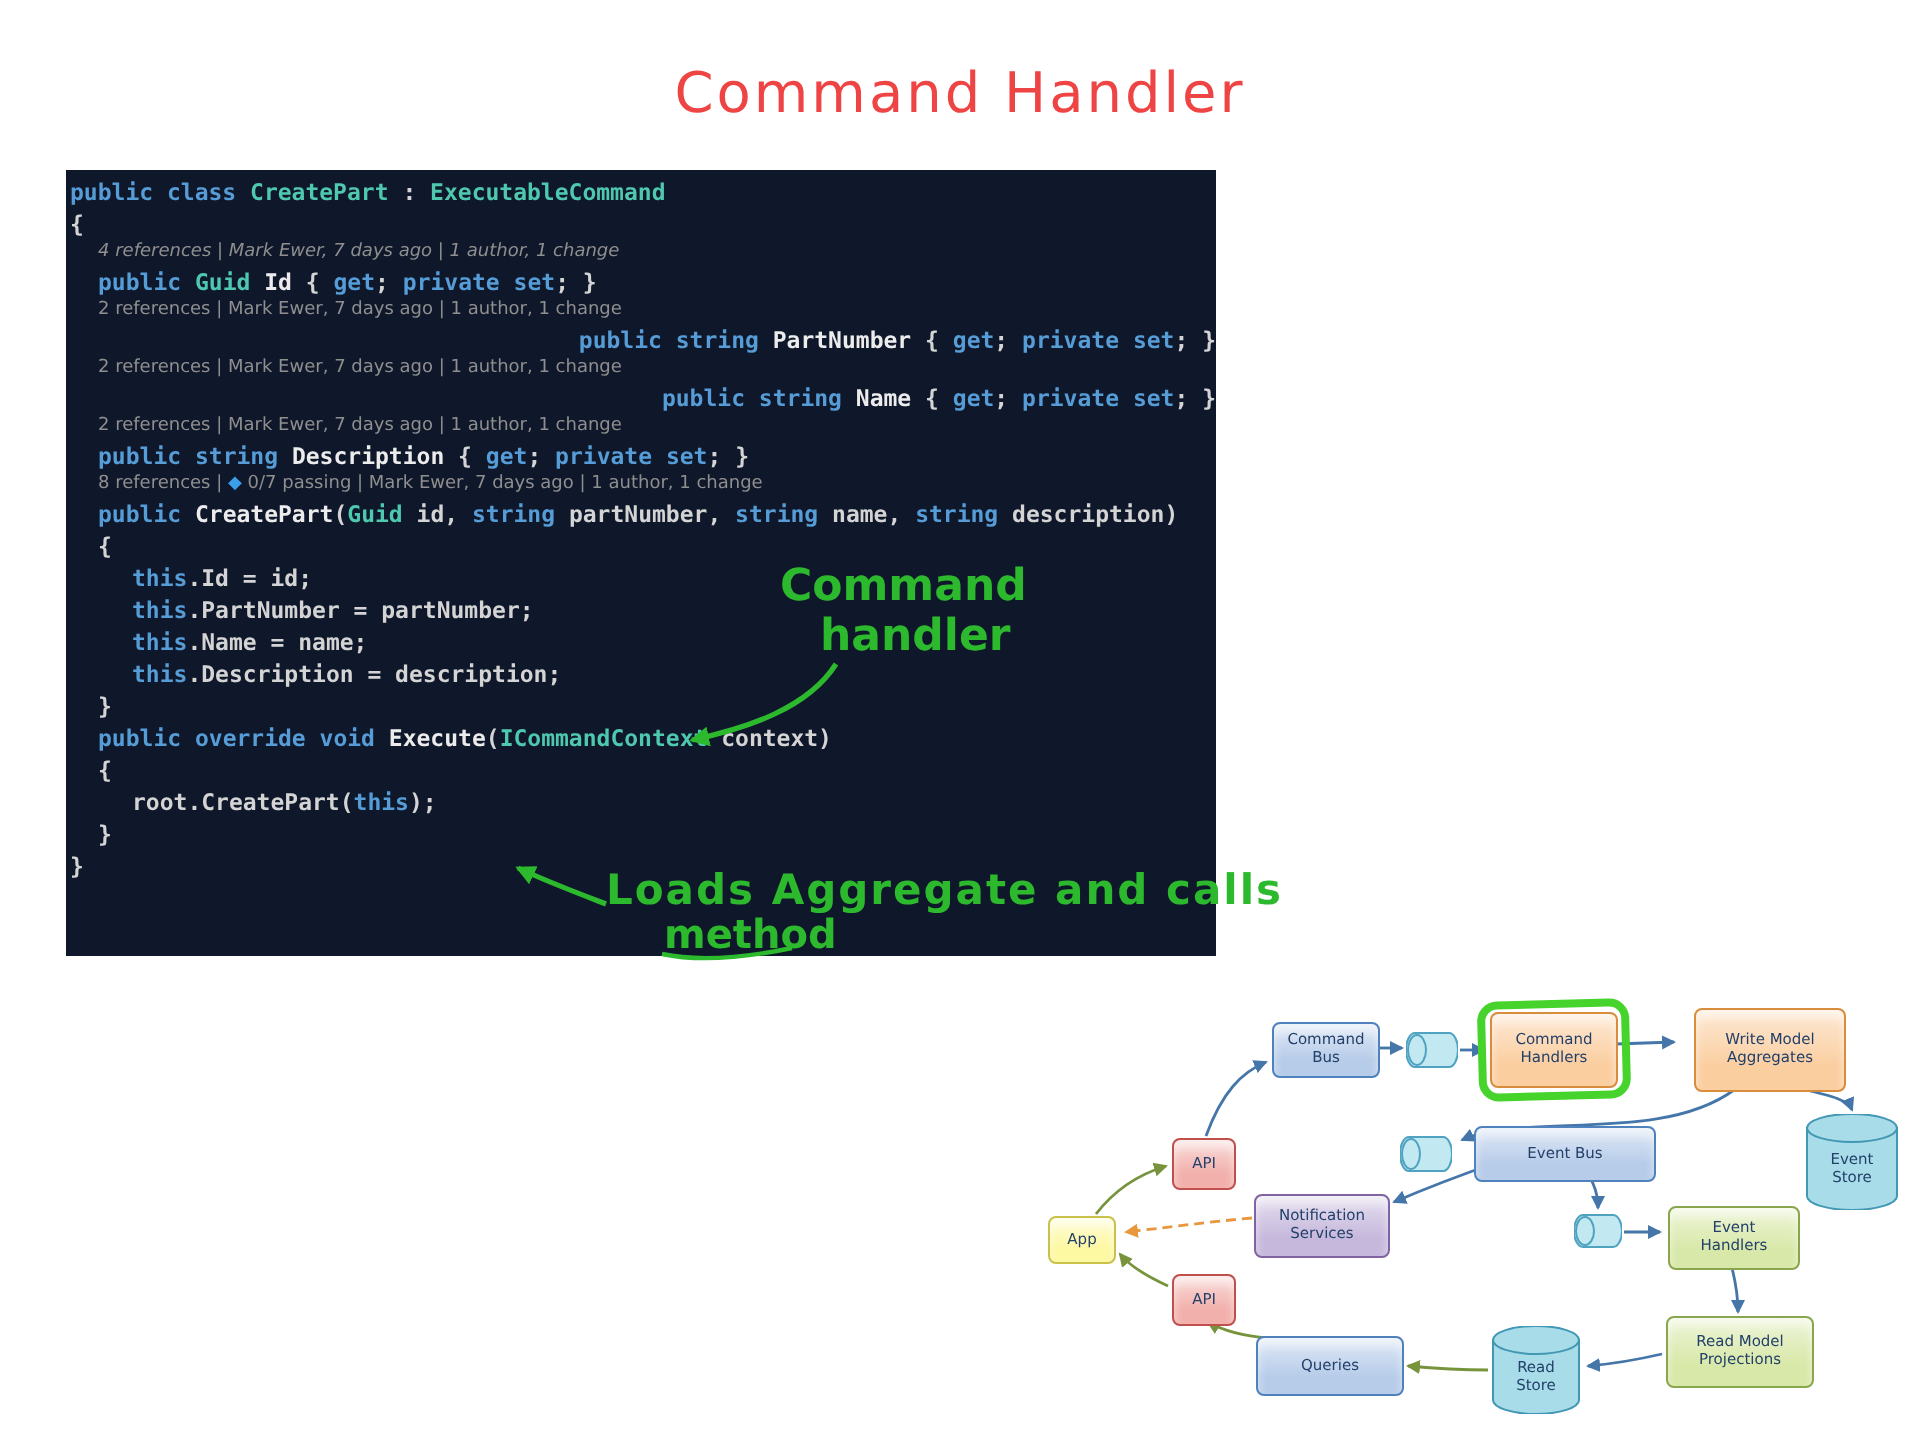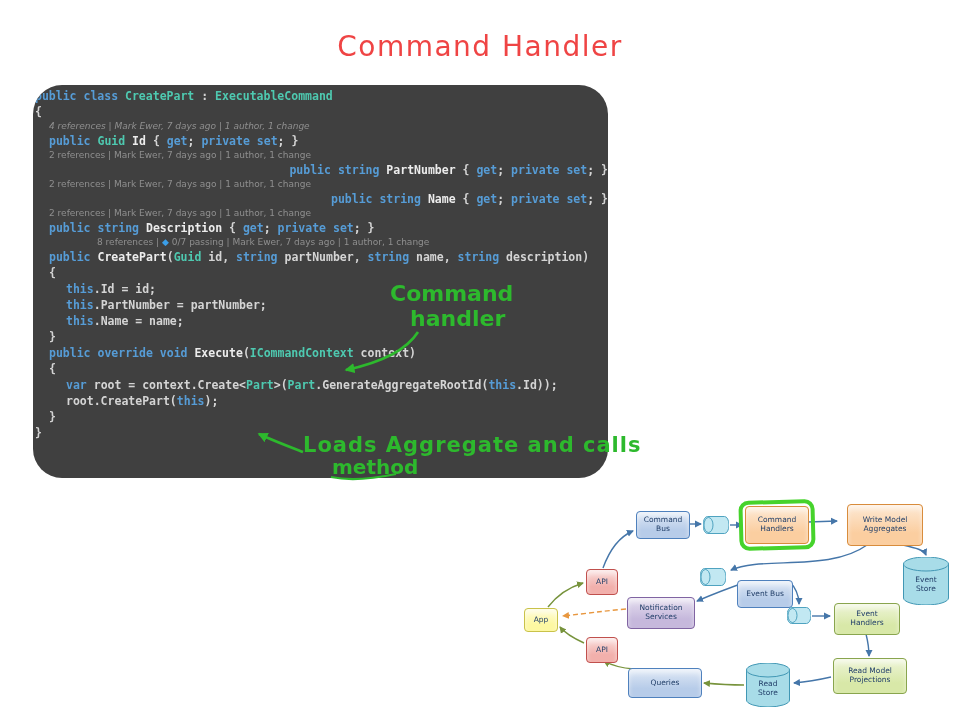--- a/index.html
+++ b/index.html
@@ -1,20 +1,20 @@
 <!DOCTYPE html>
 <html><head>
 <meta charset="utf-8">
 <style>
   html,body{margin:0;padding:0;background:#ffffff;}
   #slide{position:relative;width:960px;height:720px;background:#ffffff;overflow:hidden;font-family:"Liberation Sans",sans-serif;}
   #title{position:absolute;top:30px;left:0;width:100%;text-align:center;font-size:28px;letter-spacing:1.5px;color:#ef4444;font-weight:500;font-family:"DejaVu Sans",sans-serif;}
 
   
-  #codewin{position:absolute;left:33px;top:85px;width:575px;height:390px;background:#404040;padding-top:3px;overflow:hidden;z-index:1;border-radius:29px;}
+  #codewin{position:absolute;left:33px;top:85px;width:575px;height:390px;background:#0f172a;padding-top:3px;overflow:hidden;z-index:1;}
   .cline{white-space:pre;}
   .codel{font-family:"DejaVu Sans Mono",monospace;font-size:11.5px;line-height:16px;font-weight:bold;color:#d4d4d4;}
   .lens{font-family:"DejaVu Sans",sans-serif;font-size:9px;line-height:13px;color:#8f8f8f;}
   .tk-k{color:#569cd6}
   .tk-t{color:#4ec9b0}
   .tk-m{color:#ececec}
   .tk-p{color:#d4d4d4}
   .tk-lb{color:#8f8f8f}
   .tk-li{color:#3b9ee8}
 
@@ -47,30 +47,30 @@
         <div class="cline codel" style="padding-left: 2px;"><span class="tk-k">public </span><span class="tk-k">class </span><span class="tk-t">CreatePart</span><span class="tk-p"> : </span><span class="tk-t">ExecutableCommand</span></div>
         <div class="cline codel" style="padding-left: 2px;"><span class="tk-p">{</span></div>
         <div class="cline lens" style="padding-left: 16px; font-style: italic;"><span class="tk-lb">4 references | Mark Ewer, 7 days ago | 1 author, 1 change</span></div>
         <div class="cline codel" style="padding-left: 16px;"><span class="tk-k">public </span><span class="tk-t">Guid</span><span class="tk-p"> </span><span class="tk-m">Id</span><span class="tk-p"> { </span><span class="tk-k">get</span><span class="tk-p">; </span><span class="tk-k">private</span><span class="tk-p"> </span><span class="tk-k">set</span><span class="tk-p">; }</span></div>
         <div class="cline lens" style="padding-left: 16px;"><span class="tk-lb">2 references | Mark Ewer, 7 days ago | 1 author, 1 change</span></div>
         <div class="cline codel" style="padding-left: 32px; text-align: right;"><span class="tk-k">public </span><span class="tk-k">string</span><span class="tk-p"> </span><span class="tk-m">PartNumber</span><span class="tk-p"> { </span><span class="tk-k">get</span><span class="tk-p">; </span><span class="tk-k">private</span><span class="tk-p"> </span><span class="tk-k">set</span><span class="tk-p">; }</span></div>
         <div class="cline lens" style="padding-left: 16px;"><span class="tk-lb">2 references | Mark Ewer, 7 days ago | 1 author, 1 change</span></div>
         <div class="cline codel" style="padding-left: 16px; text-align: right;"><span class="tk-k">public </span><span class="tk-k">string</span><span class="tk-p"> </span><span class="tk-m">Name</span><span class="tk-p"> { </span><span class="tk-k">get</span><span class="tk-p">; </span><span class="tk-k">private</span><span class="tk-p"> </span><span class="tk-k">set</span><span class="tk-p">; }</span></div>
         <div class="cline lens" style="padding-left: 16px;"><span class="tk-lb">2 references | Mark Ewer, 7 days ago | 1 author, 1 change</span></div>
         <div class="cline codel" style="padding-left: 16px;"><span class="tk-k">public </span><span class="tk-k">string</span><span class="tk-p"> </span><span class="tk-m">Description</span><span class="tk-p"> { </span><span class="tk-k">get</span><span class="tk-p">; </span><span class="tk-k">private</span><span class="tk-p"> </span><span class="tk-k">set</span><span class="tk-p">; }</span></div>
-        <div class="cline lens" style="padding-left: 16px; margin-left: 48px;"><span class="tk-lb">8 references | </span><span class="tk-li">◆</span><span class="tk-lb"> 0/7 passing | Mark Ewer, 7 days ago | 1 author, 1 change</span></div>
+        <div class="cline lens" style="padding-left: 16px;"><span class="tk-lb">8 references | </span><span class="tk-li">◆</span><span class="tk-lb"> 0/7 passing | Mark Ewer, 7 days ago | 1 author, 1 change</span></div>
         <div class="cline codel" style="padding-left: 16px;"><span class="tk-k">public </span><span class="tk-m">CreatePart</span><span class="tk-p">(</span><span class="tk-t">Guid</span><span class="tk-p"> id, </span><span class="tk-k">string</span><span class="tk-p"> partNumber, </span><span class="tk-k">string</span><span class="tk-p"> name, </span><span class="tk-k">string</span><span class="tk-p"> description)</span></div>
         <div class="cline codel" style="padding-left: 16px;"><span class="tk-p">{</span></div>
         <div class="cline codel" style="padding-left: 33px;"><span class="tk-k">this</span><span class="tk-p">.Id = id;</span></div>
         <div class="cline codel" style="padding-left: 33px;"><span class="tk-k">this</span><span class="tk-p">.PartNumber = partNumber;</span></div>
         <div class="cline codel" style="padding-left: 33px;"><span class="tk-k">this</span><span class="tk-p">.Name = name;</span></div>
+        <div class="cline codel" style="padding-left: 33px;"><span class="tk-k">this</span><span class="tk-p">.Description = description;</span></div>
         <div class="cline codel" style="padding-left: 16px;"><span class="tk-p">}</span></div>
         <div class="cline codel" style="padding-left: 16px;"><span class="tk-k">public </span><span class="tk-k">override </span><span class="tk-k">void </span><span class="tk-m">Execute</span><span class="tk-p">(</span><span class="tk-t">ICommandContext</span><span class="tk-p"> context)</span></div>
         <div class="cline codel" style="padding-left: 16px;"><span class="tk-p">{</span></div>
-        <div class="cline codel" style="padding-left: 33px;"><span class="tk-k">var</span><span class="tk-p"> root = context.Create&lt;</span><span class="tk-t">Part</span><span class="tk-p">&gt;(</span><span class="tk-t">Part</span><span class="tk-p">.GenerateAggregateRootId(</span><span class="tk-k">this</span><span class="tk-p">.Id));</span></div>
         <div class="cline codel" style="padding-left: 33px;"><span class="tk-p">root.CreatePart(</span><span class="tk-k">this</span><span class="tk-p">);</span></div>
         <div class="cline codel" style="padding-left: 16px;"><span class="tk-p">}</span></div>
         <div class="cline codel" style="padding-left: 2px;"><span class="tk-p">}</span></div>
       </div>
   </div>
 
   <div class="hand" id="ann-ch">
     <div class="l1">Command</div>
     <div class="l2">handler</div>
   </div>
@@ -138,21 +138,21 @@
         </div>
         <div class="node rect" style="left: 86px; top: 81px; width: 30px; height: 24px; background: linear-gradient(rgba(255, 255, 255, 0.55) 0%, rgb(242, 176, 172) 70%) rgb(242, 176, 172); border: 1px solid rgb(192, 80, 77);">
           <div class="nlabel">API</div>
         </div>
         <div class="node hcyl" style="left: 200px; top: 80px; width: 26px; height: 18px;">
           <svg width="26" height="18" style="position: absolute; left: 0px; top: 0px;">
             <path d="M4.5 0.5 L21.5 0.5 A4.5 8.5 0 0 1 21.5 17.5 L4.5 17.5 A4.5 8.5 0 0 1 4.5 0.5 Z" fill="#c2e8f2" stroke="#4fa3c0"></path>
             <ellipse cx="5.5" cy="9" rx="4.5" ry="7.5" fill="none" stroke="#4fa3c0"></ellipse>
           </svg>
         </div>
-        <div class="node rect" style="left: 237px; top: 92px; width: 54px; height: 26px; background: linear-gradient(rgba(255, 255, 255, 0.55) 0%, rgb(183, 204, 233) 70%) rgb(183, 204, 233); border: 1px solid rgb(79, 129, 189);">
+        <div class="node rect" style="left: 237px; top: 75px; width: 54px; height: 26px; background: linear-gradient(rgba(255, 255, 255, 0.55) 0%, rgb(183, 204, 233) 70%) rgb(183, 204, 233); border: 1px solid rgb(79, 129, 189); padding-left: 35px;">
           <div class="nlabel">Event Bus</div>
         </div>
         <div class="node rect" style="left: 127px; top: 109px; width: 66px; height: 30px; background: linear-gradient(rgba(255, 255, 255, 0.55) 0%, rgb(198, 184, 220) 70%) rgb(198, 184, 220); border: 1px solid rgb(128, 100, 162);">
           <div class="nlabel">Notification
 Services</div>
         </div>
         <div class="node rect" style="left: 24px; top: 120px; width: 32px; height: 22px; background: linear-gradient(rgba(255, 255, 255, 0.55) 0%, rgb(253, 248, 162) 70%) rgb(253, 248, 162); border: 1px solid rgb(201, 194, 74);">
           <div class="nlabel">App</div>
         </div>
         <div class="node hcyl" style="left: 287px; top: 119px; width: 24px; height: 17px;">

